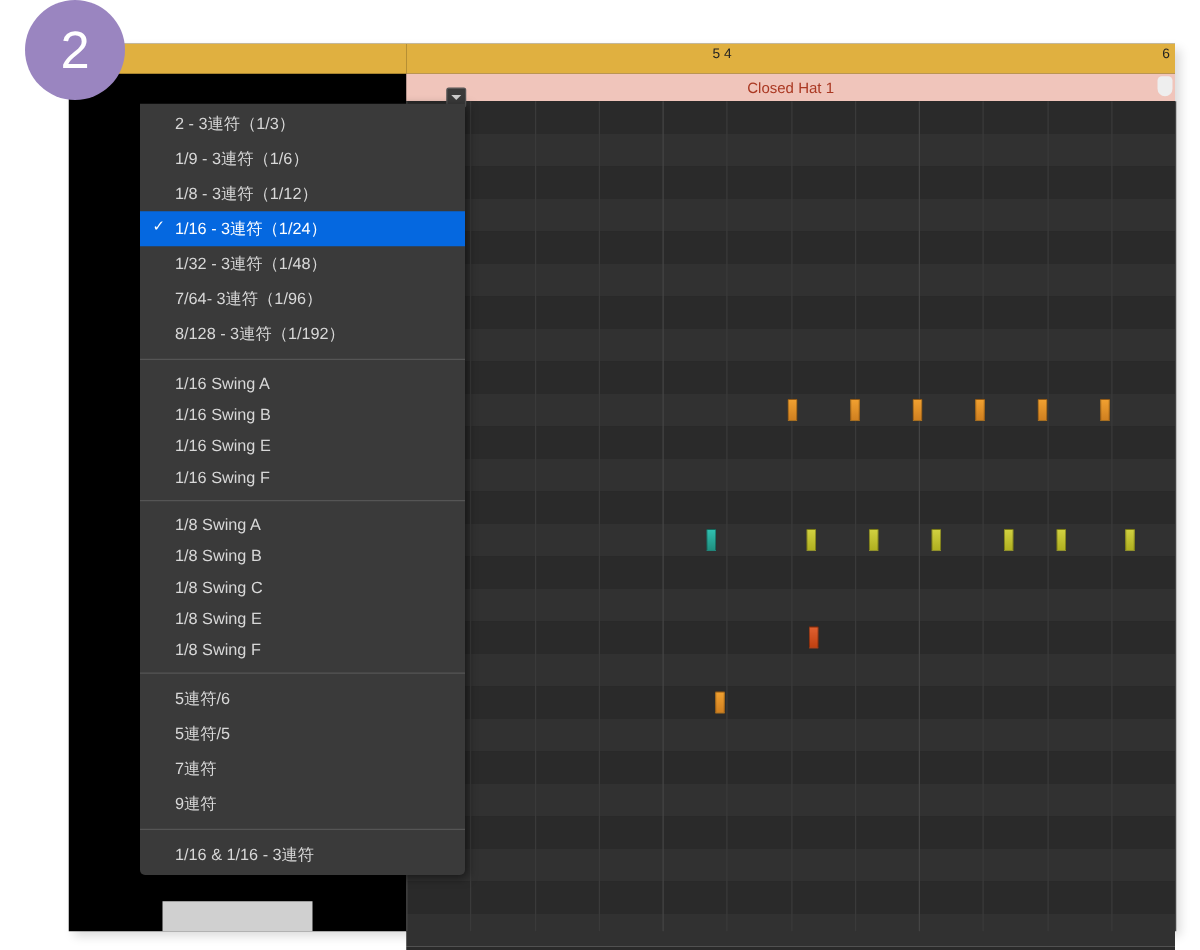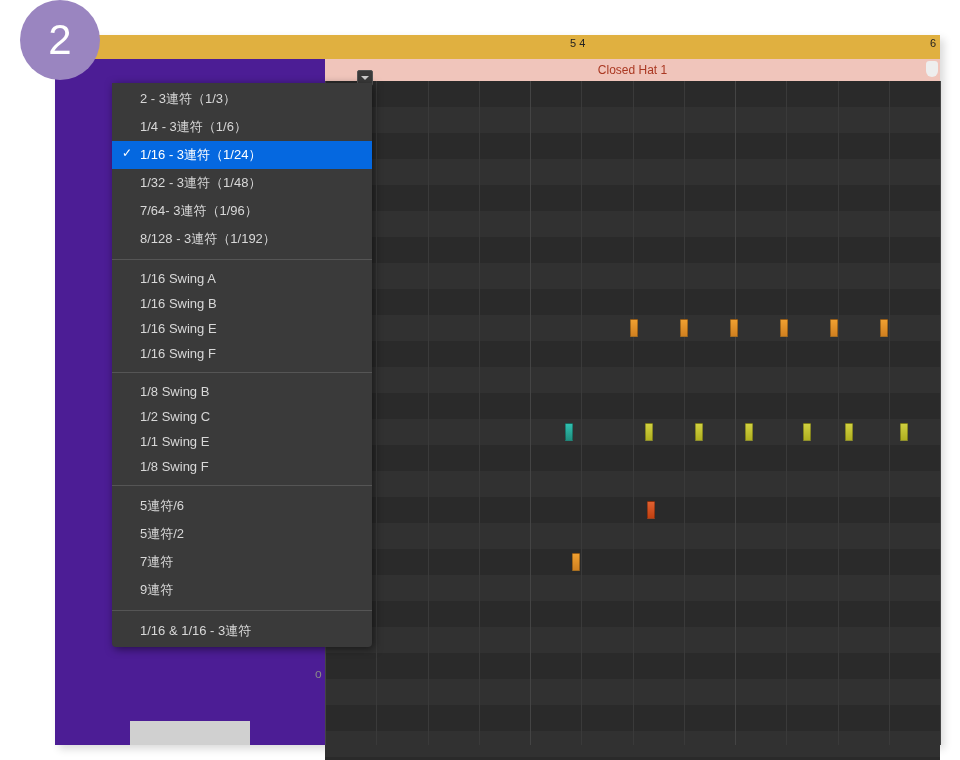--- a/index.html
+++ b/index.html
@@ -14,21 +14,21 @@
       height: 760px;
       position: relative;
       overflow: hidden;
     }
     .app-container {
       position: absolute;
       left: 55px;
       top: 35px;
       width: 885px;
       height: 710px;
-      background: #4c1d95;
+      background: #000000;
       box-shadow: 4px 4px 8px rgba(0,0,0,0.15);
     }
     .step-badge {
       position: absolute;
       left: 20px;
       top: 0px;
       width: 80px;
       height: 80px;
       border-radius: 50%;
       background: #9a85c0;
@@ -310,44 +310,46 @@
     <div class="faded-label" style="top:318px;">se</div>
     <div class="faded-label" style="top:506px;">se</div>
     <div class="faded-label" style="top:522px;">dge</div>
     <div class="faded-label" style="top:538px;">sh</div>
     <div class="faded-label" style="top:586px;">o</div>
   </div>
 
   <div class="context-menu" id="context-menu">
   <div class="menu-group">
         <div class="menu-item">2 - 3連符（1/3）</div>
-        <div class="menu-item">1/4 - 3連符（1/6）</div>
+        <div class="menu-item">1/9 - 3連符（1/6）</div>
+        <div class="menu-item">1/8 - 3連符（1/12）</div>
         <div class="menu-item selected">1/16 - 3連符（1/24）</div>
         <div class="menu-item">1/32 - 3連符（1/48）</div>
         <div class="menu-item">7/64- 3連符（1/96）</div>
         <div class="menu-item">8/128 - 3連符（1/192）</div>
       </div>
       <div class="menu-divider"></div>
       <div class="menu-group">
         <div class="menu-item">1/16 Swing A</div>
         <div class="menu-item">1/16 Swing B</div>
         <div class="menu-item">1/16 Swing E</div>
         <div class="menu-item">1/16 Swing F</div>
       </div>
       <div class="menu-divider"></div>
       <div class="menu-group">
+        <div class="menu-item">1/8 Swing A</div>
         <div class="menu-item">1/8 Swing B</div>
-        <div class="menu-item">1/2 Swing C</div>
-        <div class="menu-item">1/1 Swing E</div>
+        <div class="menu-item">1/8 Swing C</div>
+        <div class="menu-item">1/8 Swing E</div>
         <div class="menu-item">1/8 Swing F</div>
       </div>
       <div class="menu-divider"></div>
       <div class="menu-group">
         <div class="menu-item">5連符/6</div>
-        <div class="menu-item">5連符/2</div>
+        <div class="menu-item">5連符/5</div>
         <div class="menu-item">7連符</div>
         <div class="menu-item">9連符</div>
       </div>
       <div class="menu-divider"></div>
       <div class="menu-group">
         <div class="menu-item">1/16 &amp; 1/16 - 3連符</div>
       </div>
     </div>
 
   <div class="sidebar-bit"></div>

